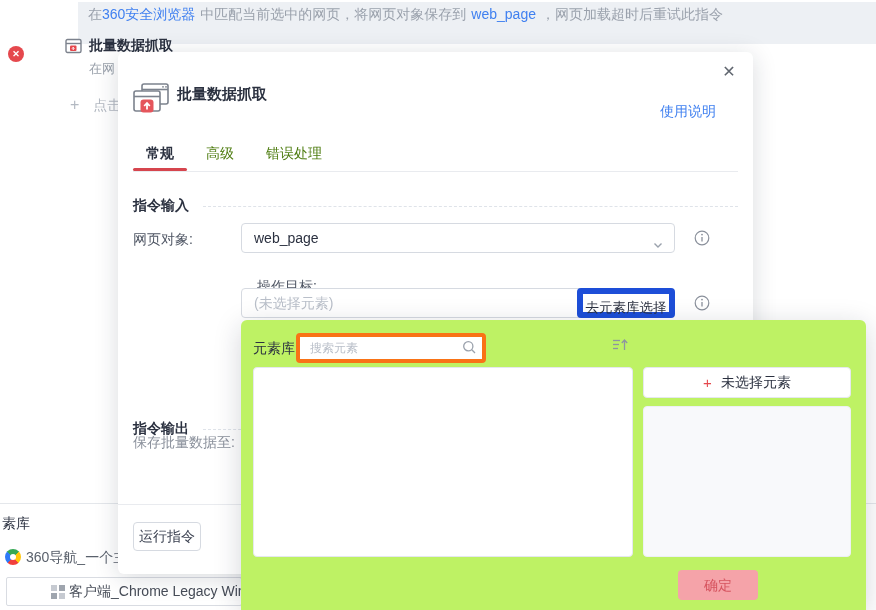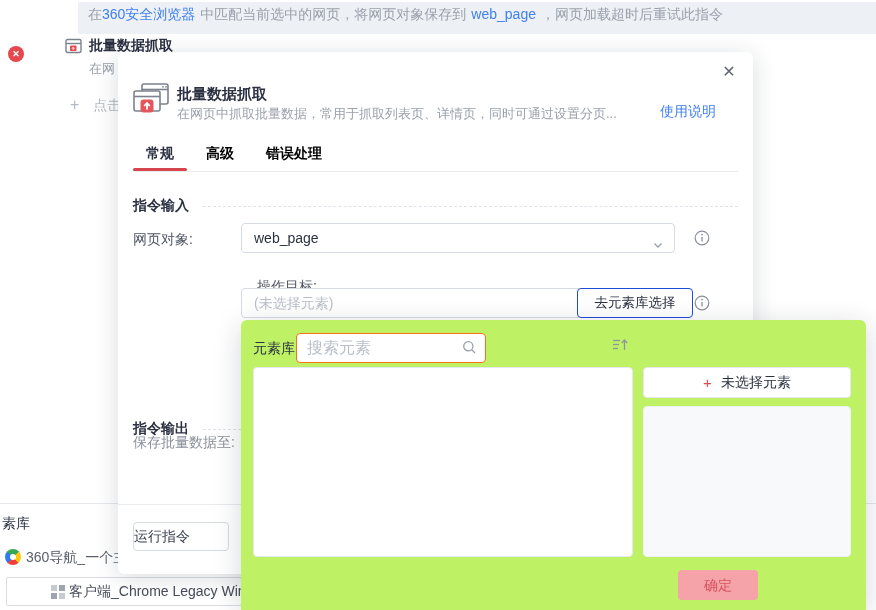--- a/index.html
+++ b/index.html
@@ -1,20 +1,20 @@
 <!DOCTYPE html>
 <html><head>
 <meta charset="utf-8">
 <style>
   * { margin:0; padding:0; box-sizing:border-box; }
   html,body { width:876px; height:610px; background:#fff; font-family:"Liberation Sans", sans-serif; }
   #screen { position:relative; width:876px; height:610px; overflow:hidden; background:#fff; }
 
   
-  .instruction-bar { position:absolute; left:78px; top:2px; right:0; height:32px;
+  .instruction-bar { position:absolute; left:78px; top:2px; right:0; height:42px;
     background:#edf0f4; line-height:25px; padding-left:10px; font-size:14px; color:#9aa1ac; white-space:nowrap; }
   .instruction-bar .lnk { color:#4080f0; margin:0 5px; }
   .instruction-bar .lnk.first { margin-left:0; }
 
   .error-badge { position:absolute; left:8px; top:46px; width:16px; height:16px; border-radius:50%;
     background:#e5484d; color:#fff; font-size:9px; line-height:16px; text-align:center; font-weight:bold; }
 
   .step-icon { position:absolute; left:65px; top:38px; }
   .step-title { position:absolute; left:89px; top:37px; font-size:14px; font-weight:bold; color:#2b3140; }
   .step-sub { position:absolute; left:89px; top:60px; font-size:13px; color:#9aa1ab; }
@@ -37,21 +37,21 @@
   .dialog { position:absolute; left:118px; top:52px; width:635px; height:522px; background:#fff;
     border-radius:6px; box-shadow:0 4px 24px rgba(20,30,50,.16); z-index:10; }
   .dlg-close { position:absolute; right:13px; top:9px; width:22px; height:22px; text-align:center;
     line-height:22px; font-size:16px; color:#60666f; cursor:pointer; }
   .dlg-icon { position:absolute; left:15px; top:31px; }
   .dlg-title { position:absolute; left:59px; top:33px; font-size:15px; font-weight:bold; color:#2b3140; }
   .dlg-desc { position:absolute; left:59px; top:53px; font-size:13px; color:#9aa1ab; white-space:nowrap; }
   .help-link { position:absolute; right:37px; top:51px; font-size:14px; color:#4080f0; cursor:pointer; }
 
   .tabs { position:absolute; top:88px; left:15px; display:flex; gap:6px; }
-  .tab { height:31px; line-height:26px; padding:0 13px; font-size:14px; color:#000000; position:relative; cursor:pointer;font-weight:bold; }
+  .tab { height:31px; line-height:26px; padding:0 13px; font-size:14px; color:#4d7c0f; position:relative; cursor:pointer; }
   .tab.active { font-weight:bold; color:#2b3140; }
   .tab.active::after { content:''; position:absolute; left:0; right:0; bottom:0; height:3px; background:#d6454e; border-radius:2px; }
   .tabs-divider { position:absolute; top:119px; left:15px; right:15px; height:1px; background:#e9ebef; }
 
   .section-row { position:absolute; left:15px; right:15px; display:flex; align-items:center; }
   .section-row .heading { font-size:14px; font-weight:bold; color:#2b3140; }
   .section-row .dash { flex:1; margin-left:14px; border-top:1px dashed #dfe3e9; height:0; }
   .row-input { top:145px;font-family:Liberation Serif, serif; }
   .row-output { top:368px; }
 
@@ -59,35 +59,35 @@
   .select-box { position:absolute; left:123px; top:171px; width:434px; height:30px; border:1px solid #d6dae1;
     border-radius:4px; background:#fff; font-size:14px; color:#2b3140; line-height:28px; padding:0 30px 0 12px; cursor:pointer; }
   .select-box .chev { position:absolute; right:10px; top:8px; }
   .info-ic { position:absolute; width:16px; height:16px; }
 
   .target-input { position:absolute; left:123px; top:236px; width:392px; height:30px; }
   .target-input input { width:100%; height:100%; border:1px solid #d6dae1; border-radius:4px;
     padding:0 26px 0 12px; font-size:14px; color:#2b3140; font-family:"Liberation Sans", sans-serif; }
   .target-input input::placeholder { color:#b9bfc9; }
   .target-input .clear { position:absolute; right:8px; top:7px; font-size:12px; color:#8a909b; cursor:pointer; }
-  .lib-btn { position:absolute; left:459px; top:236px; width:116px; height:30px; border:1px solid #1d4ed8;
+  .lib-btn { position:absolute; left:459px; top:236px; width:98px; height:30px; border:6px solid #1d4ed8;
     border-radius:4px; background:#fff; font-size:13.5px; color:#2b3140; text-align:center; line-height:28px; cursor:pointer; }
 
   .save-label { position:absolute; left:15px; top:382px; font-size:14px; color:#8a909b; }
   .dlg-footer-divider { position:absolute; left:0; right:0; top:452px; height:1px; background:#e9ebef; }
-  .run-btn { position:absolute; left:15px; top:470px; width:96px; height:29px; border:1px solid #d6dae1;
-    border-radius:4px; background:#fff; font-size:14px; color:#3a4050; text-align:left; line-height:27px; cursor:pointer; }
+  .run-btn { position:absolute; left:15px; top:470px; width:68px; height:29px; border:1px solid #d6dae1;
+    border-radius:4px; background:#fff; font-size:14px; color:#3a4050; text-align:center; line-height:27px; cursor:pointer; }
 
   
   .popup { position:absolute; left:241px; top:320px; width:625px; height:290px; background:#bef264;
     border-radius:6px 6px 0 0; box-shadow:0 6px 28px rgba(20,30,50,.18); z-index:20; }
   .lib-label { position:absolute; left:12px; top:20px; font-size:14px; color:#2b3140; }
   .search-box { position:absolute; left:55px; top:13px; width:190px; height:30px; }
-  .search-box input { width:100%; height:100%; border:1px solid #f97316; border-radius:4px;
-    padding:0 30px 0 10px; font-size:16px; color:#2b3140; font-family:"Liberation Sans", sans-serif; }
+  .search-box input { width:100%; height:100%; border:4px solid #f97316; border-radius:4px;
+    padding:0 30px 0 10px; font-size:12px; color:#2b3140; font-family:"Liberation Sans", sans-serif; }
   .search-box input::placeholder { color:#b9bfc9; }
   .search-box .mag { position:absolute; right:9px; top:7px; }
   .sort-ic { position:absolute; left:371px; top:17px; cursor:pointer; }
   .list-box { position:absolute; left:12px; top:47px; width:380px; height:190px; background:#fff;
     border:1px solid #e5e8ee; border-radius:4px; }
   .add-batch-btn { position:absolute; left:402px; top:47px; width:208px; height:31px; background:#fff;
     border:1px solid #e5e8ee; border-radius:4px; display:flex; align-items:center; justify-content:center;
     gap:9px; font-size:14px; color:#2b3140; cursor:pointer; }
   .add-batch-btn .plus { color:#e5484d; font-size:15px; }
   .preview-box { position:absolute; left:402px; top:86px; width:208px; height:151px; background:#f8f9fb;
@@ -151,21 +151,20 @@
         <line x1="9" y1="6.5" x2="35" y2="6.5" stroke="#7c828d" stroke-width="1.6"></line>
         <circle cx="30" cy="3.8" r="0.9" fill="#7c828d"></circle>
         <circle cx="33" cy="3.8" r="0.9" fill="#7c828d"></circle>
         <rect x="1" y="8" width="26" height="20" rx="2" fill="#fff" stroke="#7c828d" stroke-width="1.6"></rect>
         <line x1="1" y1="13.5" x2="27" y2="13.5" stroke="#7c828d" stroke-width="1.6"></line>
         <rect x="7.5" y="16.5" width="13" height="13" rx="3" fill="#e5565c"></rect>
         <path d="M14 26.5 L14 20.5 M11.2 23 L14 20 L16.8 23" stroke="#fff" stroke-width="1.8" fill="none"></path>
       </svg>
     </span>
     <div class="dlg-title">批量数据抓取</div>
-    <div class="dlg-desc">在网页中抓取批量数据，常用于抓取列表页、详情页，同时可通过设置分页...</div>
     <div class="help-link">使用说明</div>
 
     <div class="tabs">
       <div class="tab active">常规</div>
       <div class="tab">高级</div>
       <div class="tab">错误处理</div>
     </div>
     <div class="tabs-divider"></div>
 
     <div class="section-row row-input">

